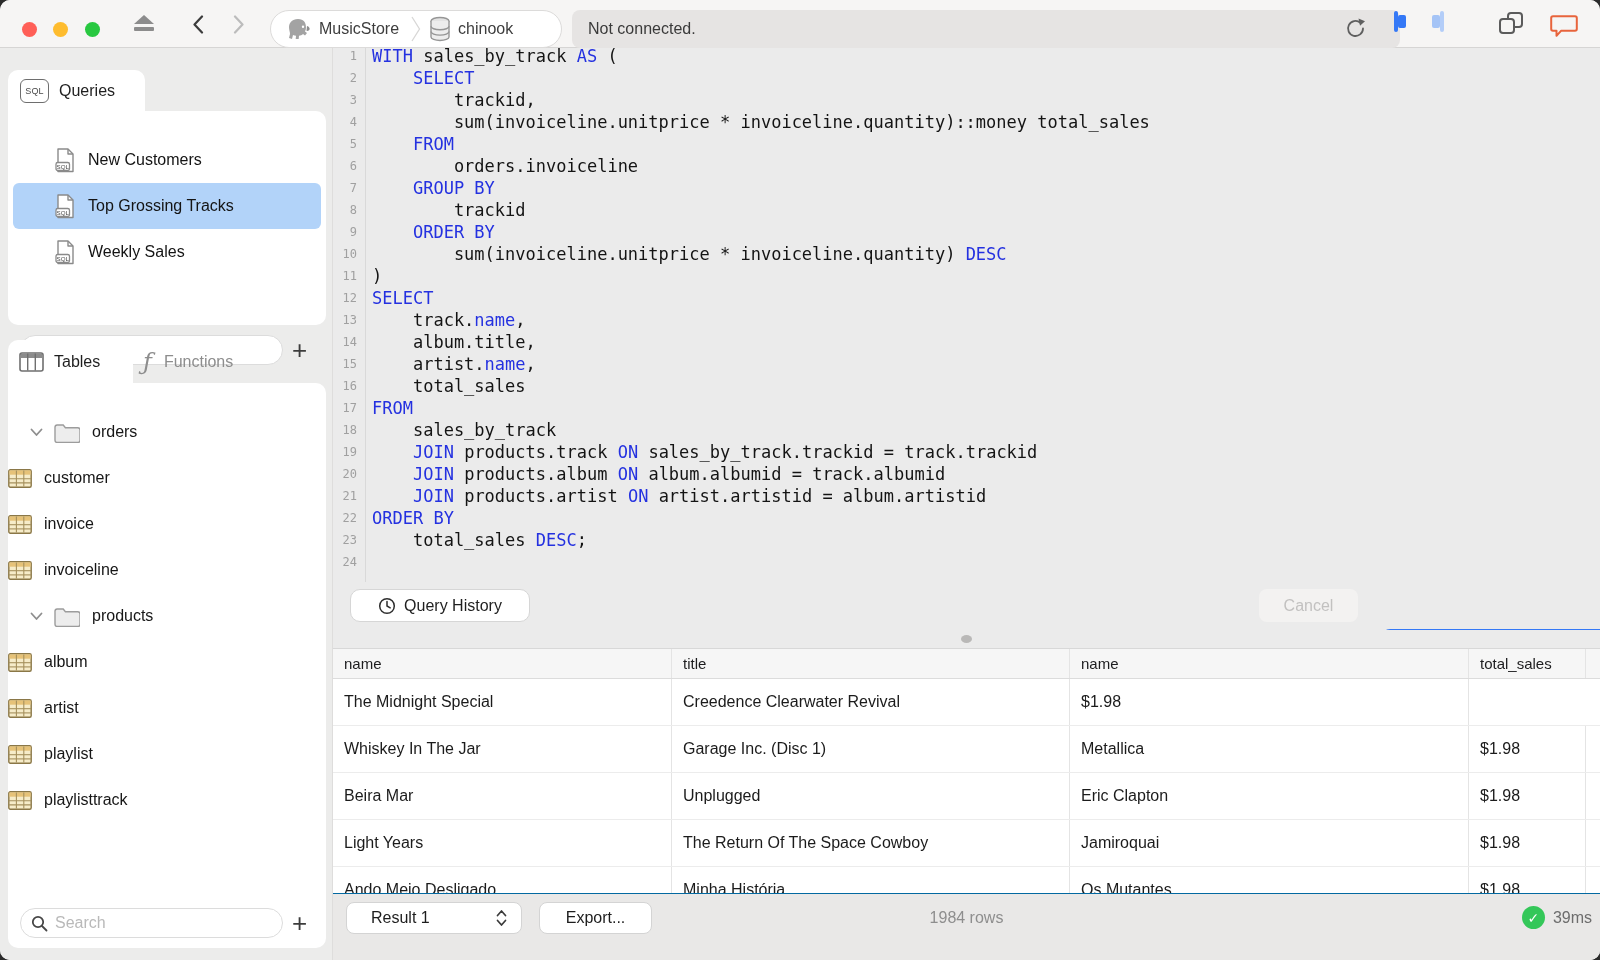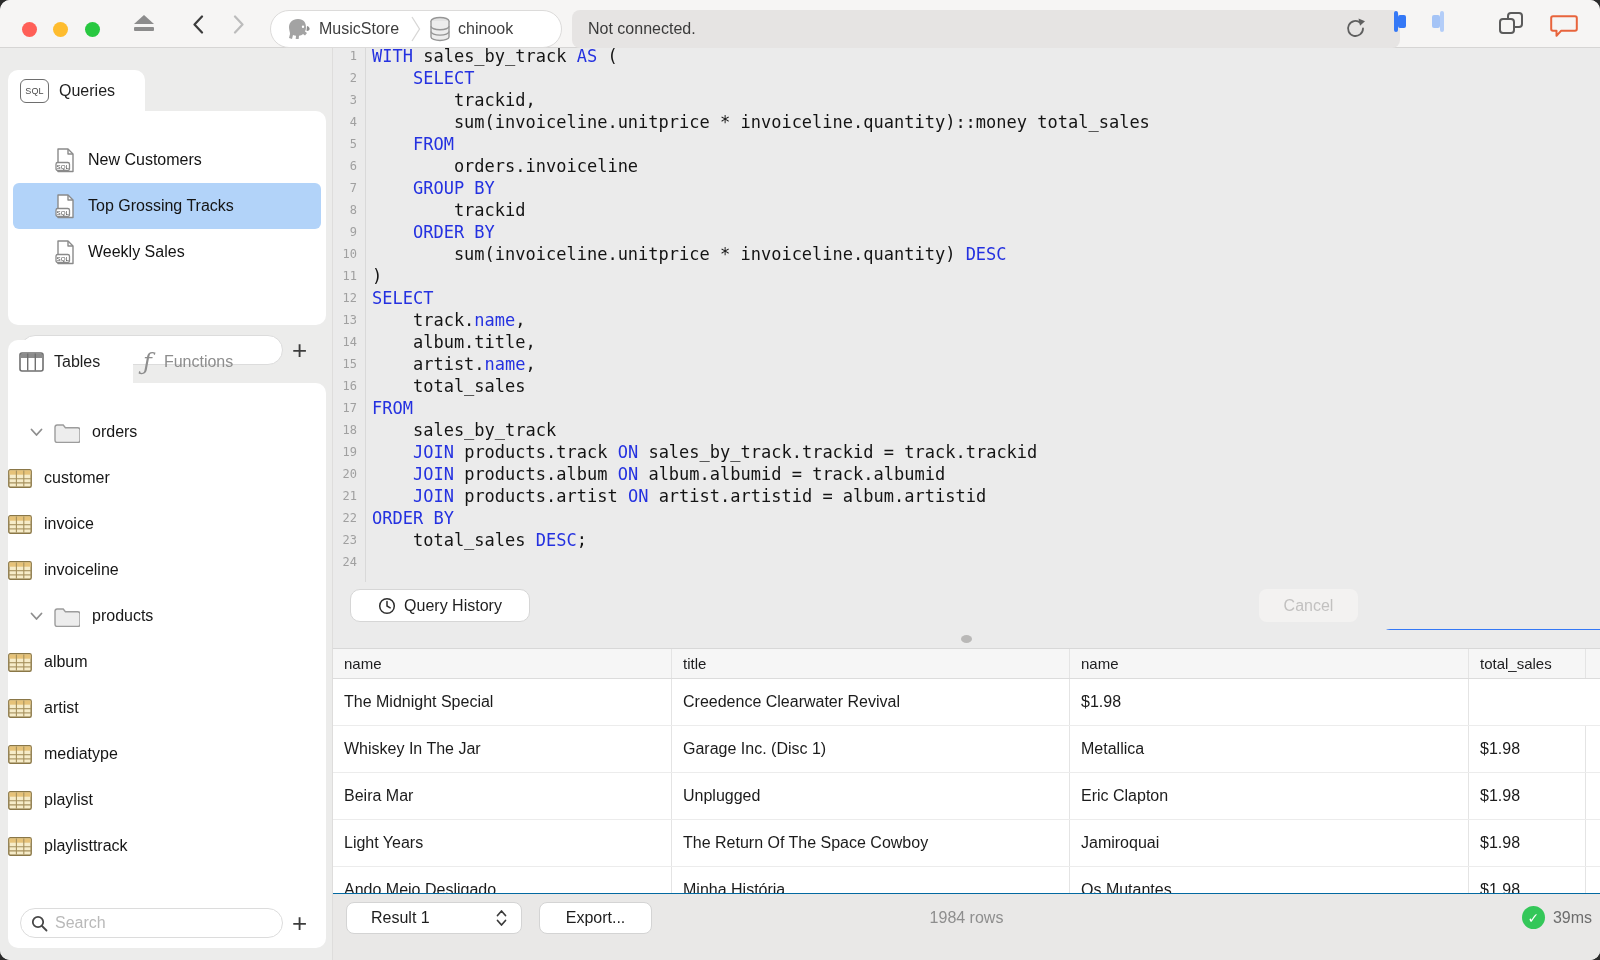--- a/index.html
+++ b/index.html
@@ -322,31 +322,20 @@
           </div>
           <div class="trow d1">
             <svg width="24" height="19" viewBox="0 0 24 19">
               <rect x="0.8" y="0.8" width="22.4" height="17.4" rx="1.5" fill="var(--tbl-body)" stroke="var(--tbl-border)" stroke-width="1.4"></rect>
               <rect x="1.4" y="1.4" width="21.2" height="4.3" fill="var(--tbl-head)"></rect>
               <line x1="1" y1="9.7" x2="23" y2="9.7" stroke="var(--tbl-line)" stroke-width="1.1"></line>
               <line x1="1" y1="13.9" x2="23" y2="13.9" stroke="var(--tbl-line)" stroke-width="1.1"></line>
               <line x1="8.4" y1="1.5" x2="8.4" y2="17.5" stroke="var(--tbl-line)" stroke-width="1.1"></line>
               <line x1="15.8" y1="1.5" x2="15.8" y2="17.5" stroke="var(--tbl-line)" stroke-width="1.1"></line>
             </svg>
-            <span class="lbl">mediatype</span>
-          </div>
-          <div class="trow d1">
-            <svg width="24" height="19" viewBox="0 0 24 19">
-              <rect x="0.8" y="0.8" width="22.4" height="17.4" rx="1.5" fill="var(--tbl-body)" stroke="var(--tbl-border)" stroke-width="1.4"></rect>
-              <rect x="1.4" y="1.4" width="21.2" height="4.3" fill="var(--tbl-head)"></rect>
-              <line x1="1" y1="9.7" x2="23" y2="9.7" stroke="var(--tbl-line)" stroke-width="1.1"></line>
-              <line x1="1" y1="13.9" x2="23" y2="13.9" stroke="var(--tbl-line)" stroke-width="1.1"></line>
-              <line x1="8.4" y1="1.5" x2="8.4" y2="17.5" stroke="var(--tbl-line)" stroke-width="1.1"></line>
-              <line x1="15.8" y1="1.5" x2="15.8" y2="17.5" stroke="var(--tbl-line)" stroke-width="1.1"></line>
-            </svg>
             <span class="lbl">playlist</span>
           </div>
           <div class="trow d1">
             <svg width="24" height="19" viewBox="0 0 24 19">
               <rect x="0.8" y="0.8" width="22.4" height="17.4" rx="1.5" fill="var(--tbl-body)" stroke="var(--tbl-border)" stroke-width="1.4"></rect>
               <rect x="1.4" y="1.4" width="21.2" height="4.3" fill="var(--tbl-head)"></rect>
               <line x1="1" y1="9.7" x2="23" y2="9.7" stroke="var(--tbl-line)" stroke-width="1.1"></line>
               <line x1="1" y1="13.9" x2="23" y2="13.9" stroke="var(--tbl-line)" stroke-width="1.1"></line>
               <line x1="8.4" y1="1.5" x2="8.4" y2="17.5" stroke="var(--tbl-line)" stroke-width="1.1"></line>
               <line x1="15.8" y1="1.5" x2="15.8" y2="17.5" stroke="var(--tbl-line)" stroke-width="1.1"></line>

